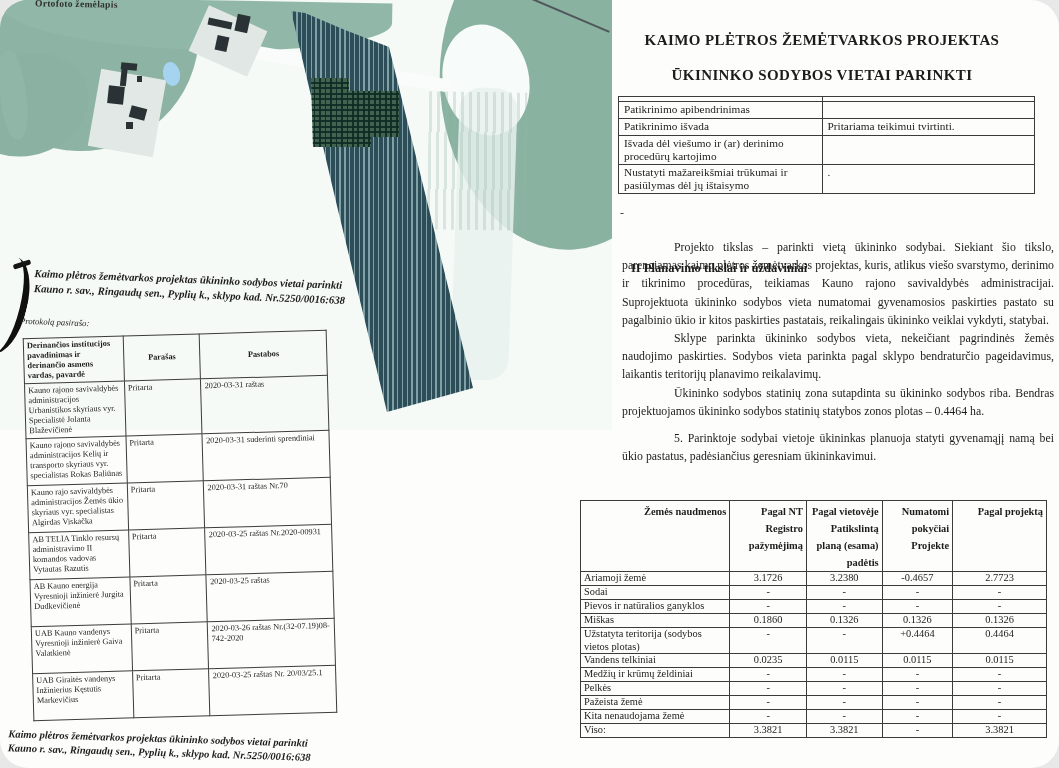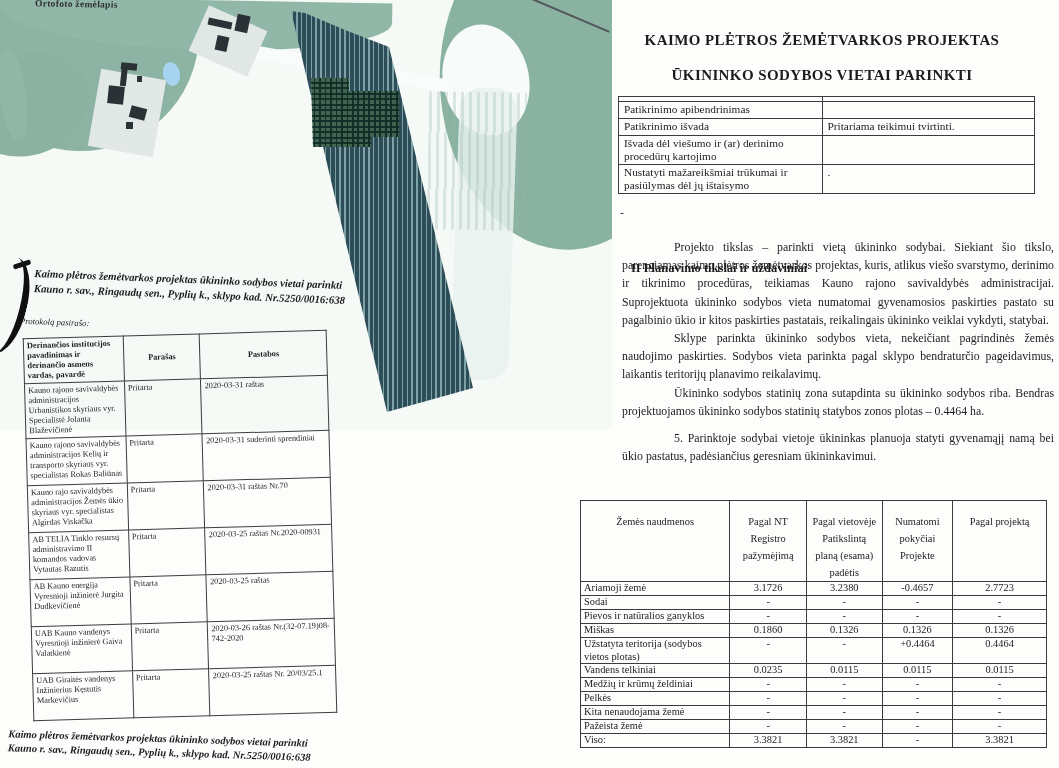--- a/index.html
+++ b/index.html
@@ -1,17 +1,17 @@
 <!DOCTYPE html>
 <html><head>
 <meta charset="utf-8">
 <style>
   html,body{margin:0;padding:0;background:#e8e8e8;}
   .page{position:relative;width:1059px;height:768px;background:#fdfdfc;overflow:hidden;
-        font-family:"Liberation Serif", serif;color:#1c1c1c;}
+        font-family:"Liberation Serif", serif;color:#1c1c1c;border-radius:28px;}
 
   
   .map{position:absolute;left:0;top:0;width:612px;height:430px;background:#f6faf7;overflow:hidden;}
   .veg{position:absolute;background:#8cb3a3;}
   .blob-topleft{left:-50px;top:-95px;width:250px;height:245px;border-radius:48%;transform:rotate(12deg);}
   .blob-topleft2{left:-35px;top:55px;width:125px;height:100px;border-radius:50%;background:#8ab1a1;transform:rotate(-20deg);}
   .band-top{left:118px;top:-26px;width:392px;height:50px;background:#90b7a7;border-radius:0 0 45% 55% / 0 0 30px 42px;transform:rotate(1deg);}
   .blob-right{left:440px;top:-82px;width:245px;height:332px;border-radius:50%;background:#89b2a1;transform:rotate(-4deg);}
   .finger-right{left:590px;top:148px;width:26px;height:90px;border-radius:45%;background:#8fb6a6;transform:rotate(-7deg);}
   .inlet-white{position:absolute;left:443px;top:24px;width:86px;height:112px;border-radius:50%;background:#f7fbf9;transform:rotate(-12deg);}
@@ -62,21 +62,21 @@
   .review col.l{width:204px;} .review col.v{width:213px;}
   .review tr{height:17px;} .review tr.thin{height:5px;} .review tr.tall{height:29px;}
   .stray{position:absolute;left:620px;top:206px;font-size:12px;color:#3a3a3a;}
   .sec-head{position:absolute;left:631px;top:221px;font-weight:bold;font-size:12.5px;margin-top:40px;}
   .bodytext{position:absolute;left:622px;top:238px;width:432px;font-size:11.8px;line-height:18.2px;
      text-align:justify;}
   .bodytext p{margin:0;text-indent:52px;}
   .bodytext p.p4{margin-top:9px;}
   .landuse{position:absolute;left:580px;top:500px;width:467px;font-size:10.4px;line-height:12.5px;}
   .landuse td,.landuse th{border:1px solid #3b3b3b;padding:0 3px;vertical-align:top;}
-  .landuse th{text-align:center;font-weight:normal;line-height:17px;padding-top:12px;}
+  .landuse th{text-align:right;font-weight:bold;line-height:17px;padding-top:2px;}
   .landuse td{text-align:center;height:13px;}
   .landuse td:first-child{text-align:left;}
   .landuse col.c0{width:148px;} .landuse col.c1{width:76px;} .landuse col.c2{width:75px;}
   .landuse col.c3{width:70px;} .landuse col.c4{width:93px;}
 </style>
 </head>
 <body>
 
 <div class="page">
 
@@ -284,28 +284,28 @@
       <td>-</td>
     </tr>
     <tr>
       <td>Pelkės</td>
       <td>-</td>
       <td>-</td>
       <td>-</td>
       <td>-</td>
     </tr>
     <tr>
+      <td>Pažeista žemė</td>
+      <td>-</td>
+      <td>-</td>
+      <td>-</td>
+      <td>-</td>
+    </tr>
+    <tr>
       <td>Kita nenaudojama žemė</td>
-      <td>-</td>
-      <td>-</td>
-      <td>-</td>
-      <td>-</td>
-    </tr>
-    <tr>
-      <td>Pažeista žemė</td>
       <td>-</td>
       <td>-</td>
       <td>-</td>
       <td>-</td>
     </tr>
     <tr>
       <td>Viso:</td>
       <td>3.3821</td>
       <td>3.3821</td>
       <td>-</td>

